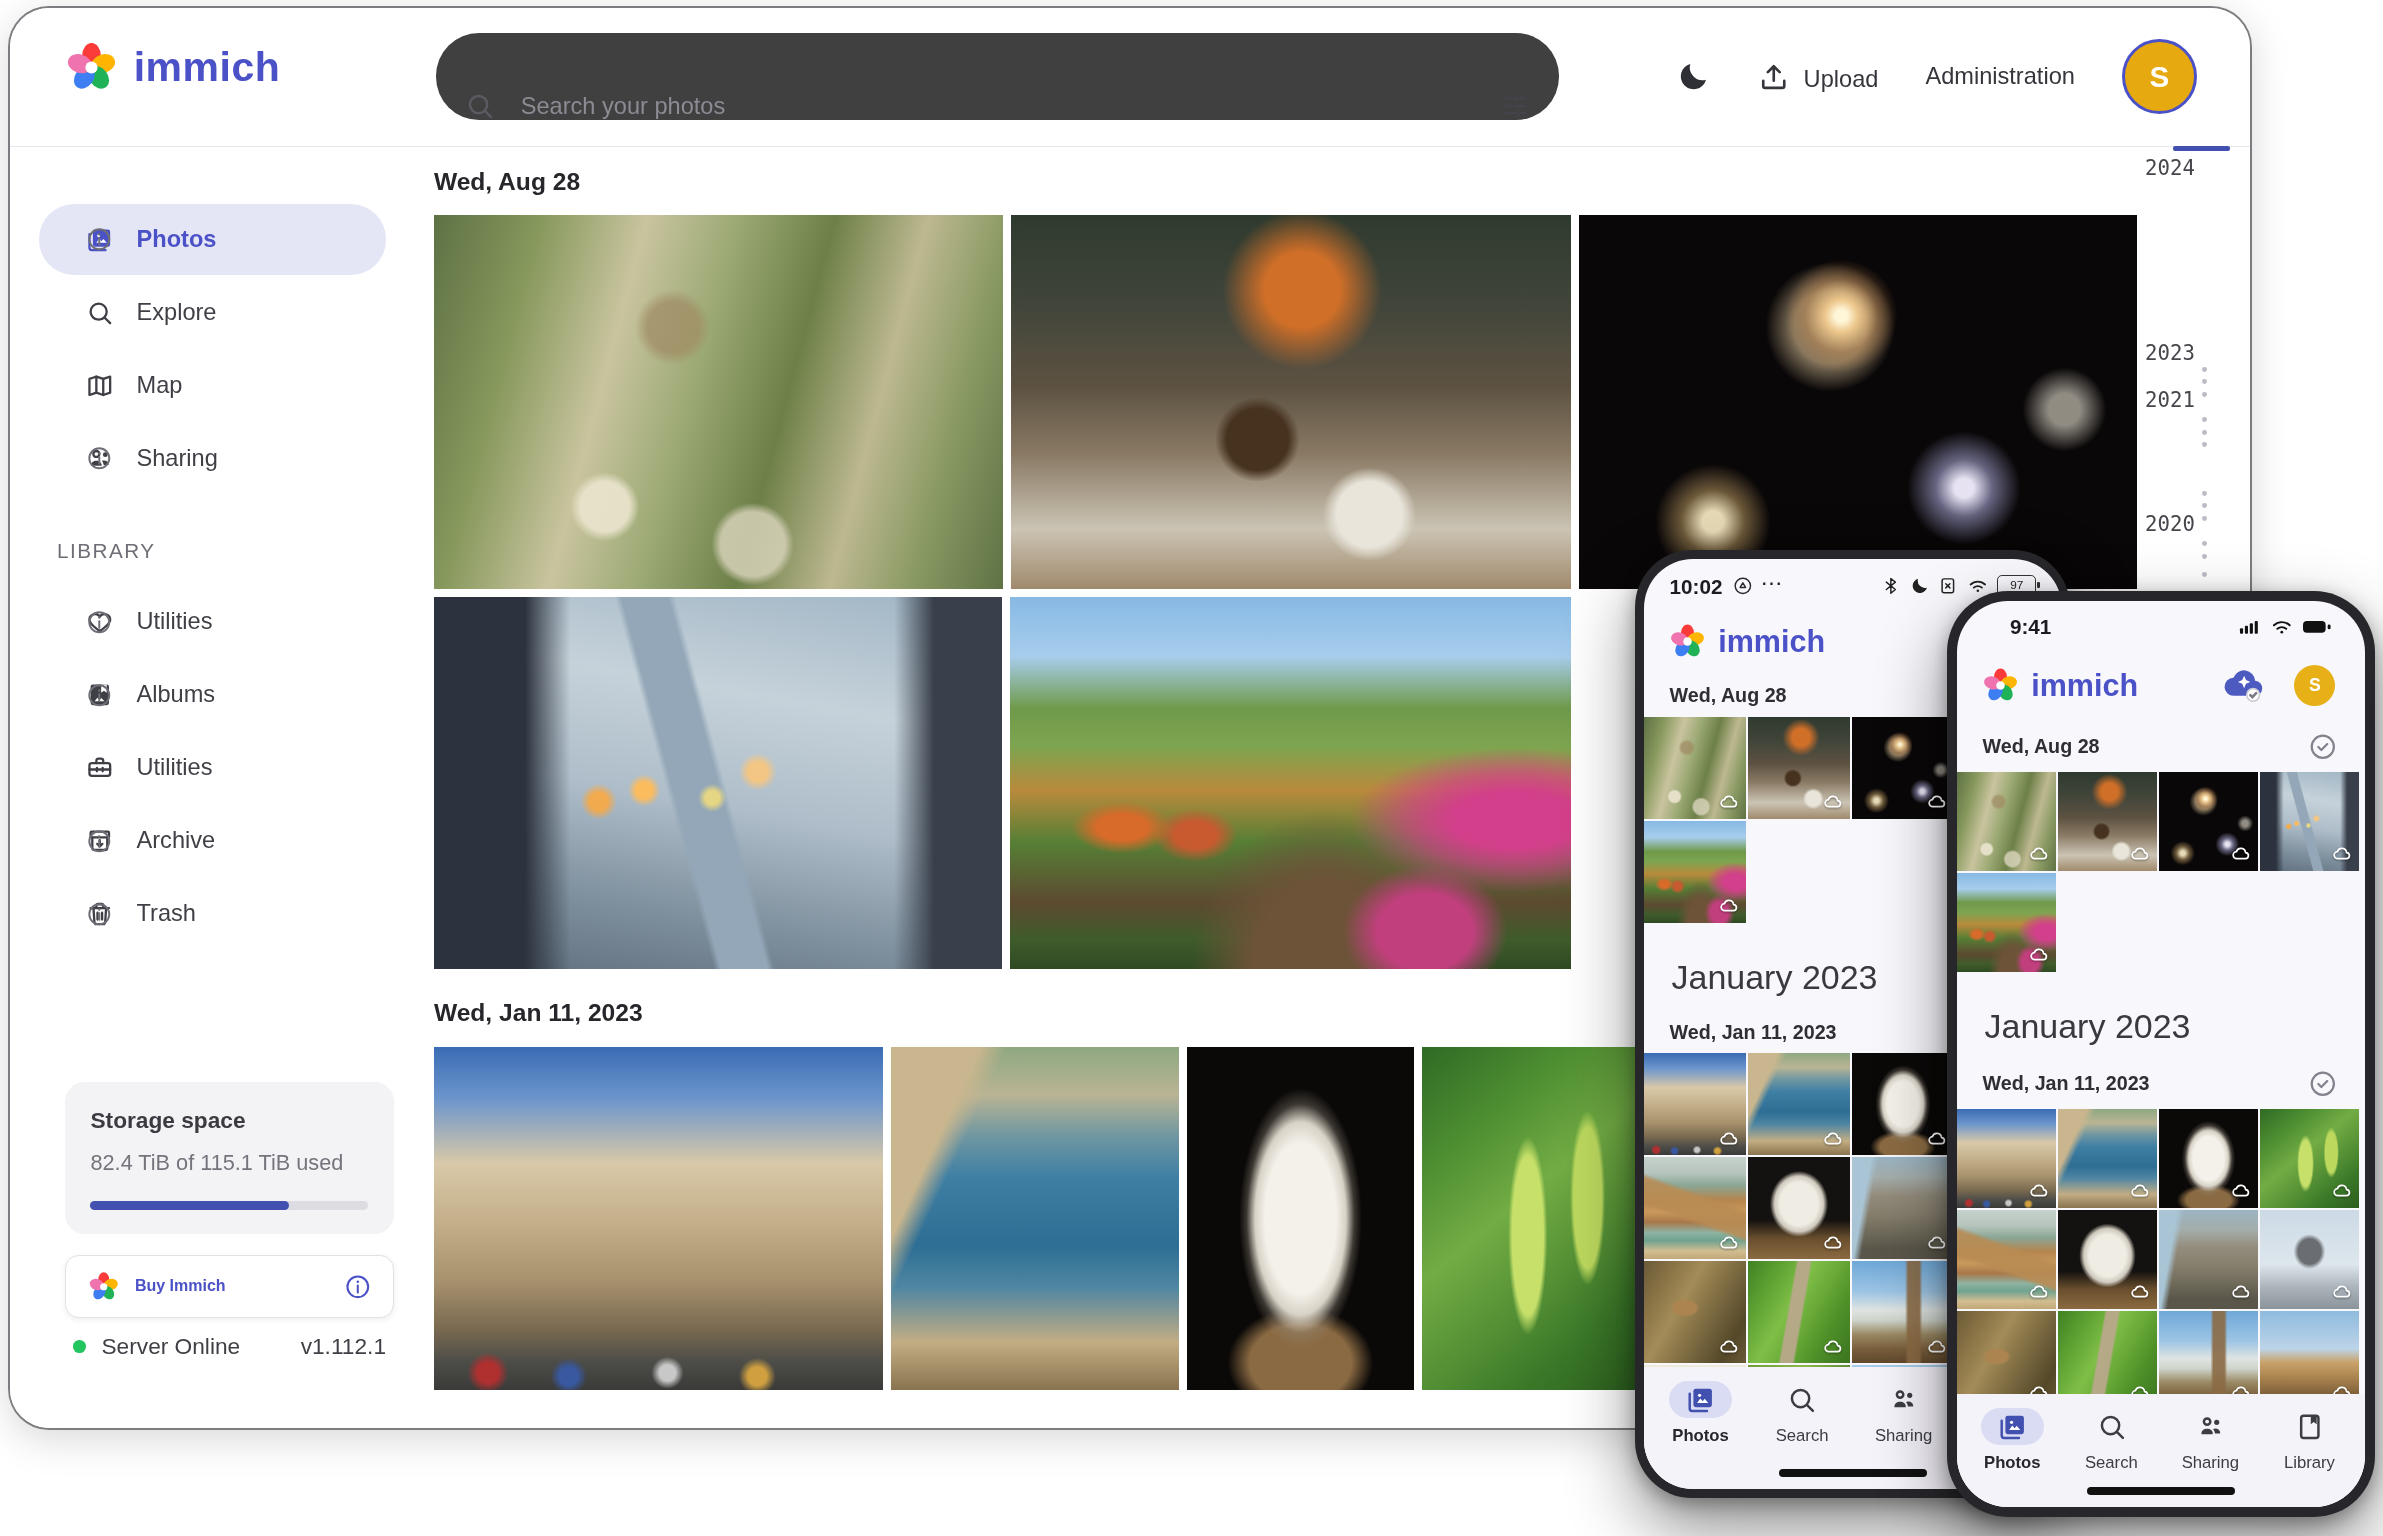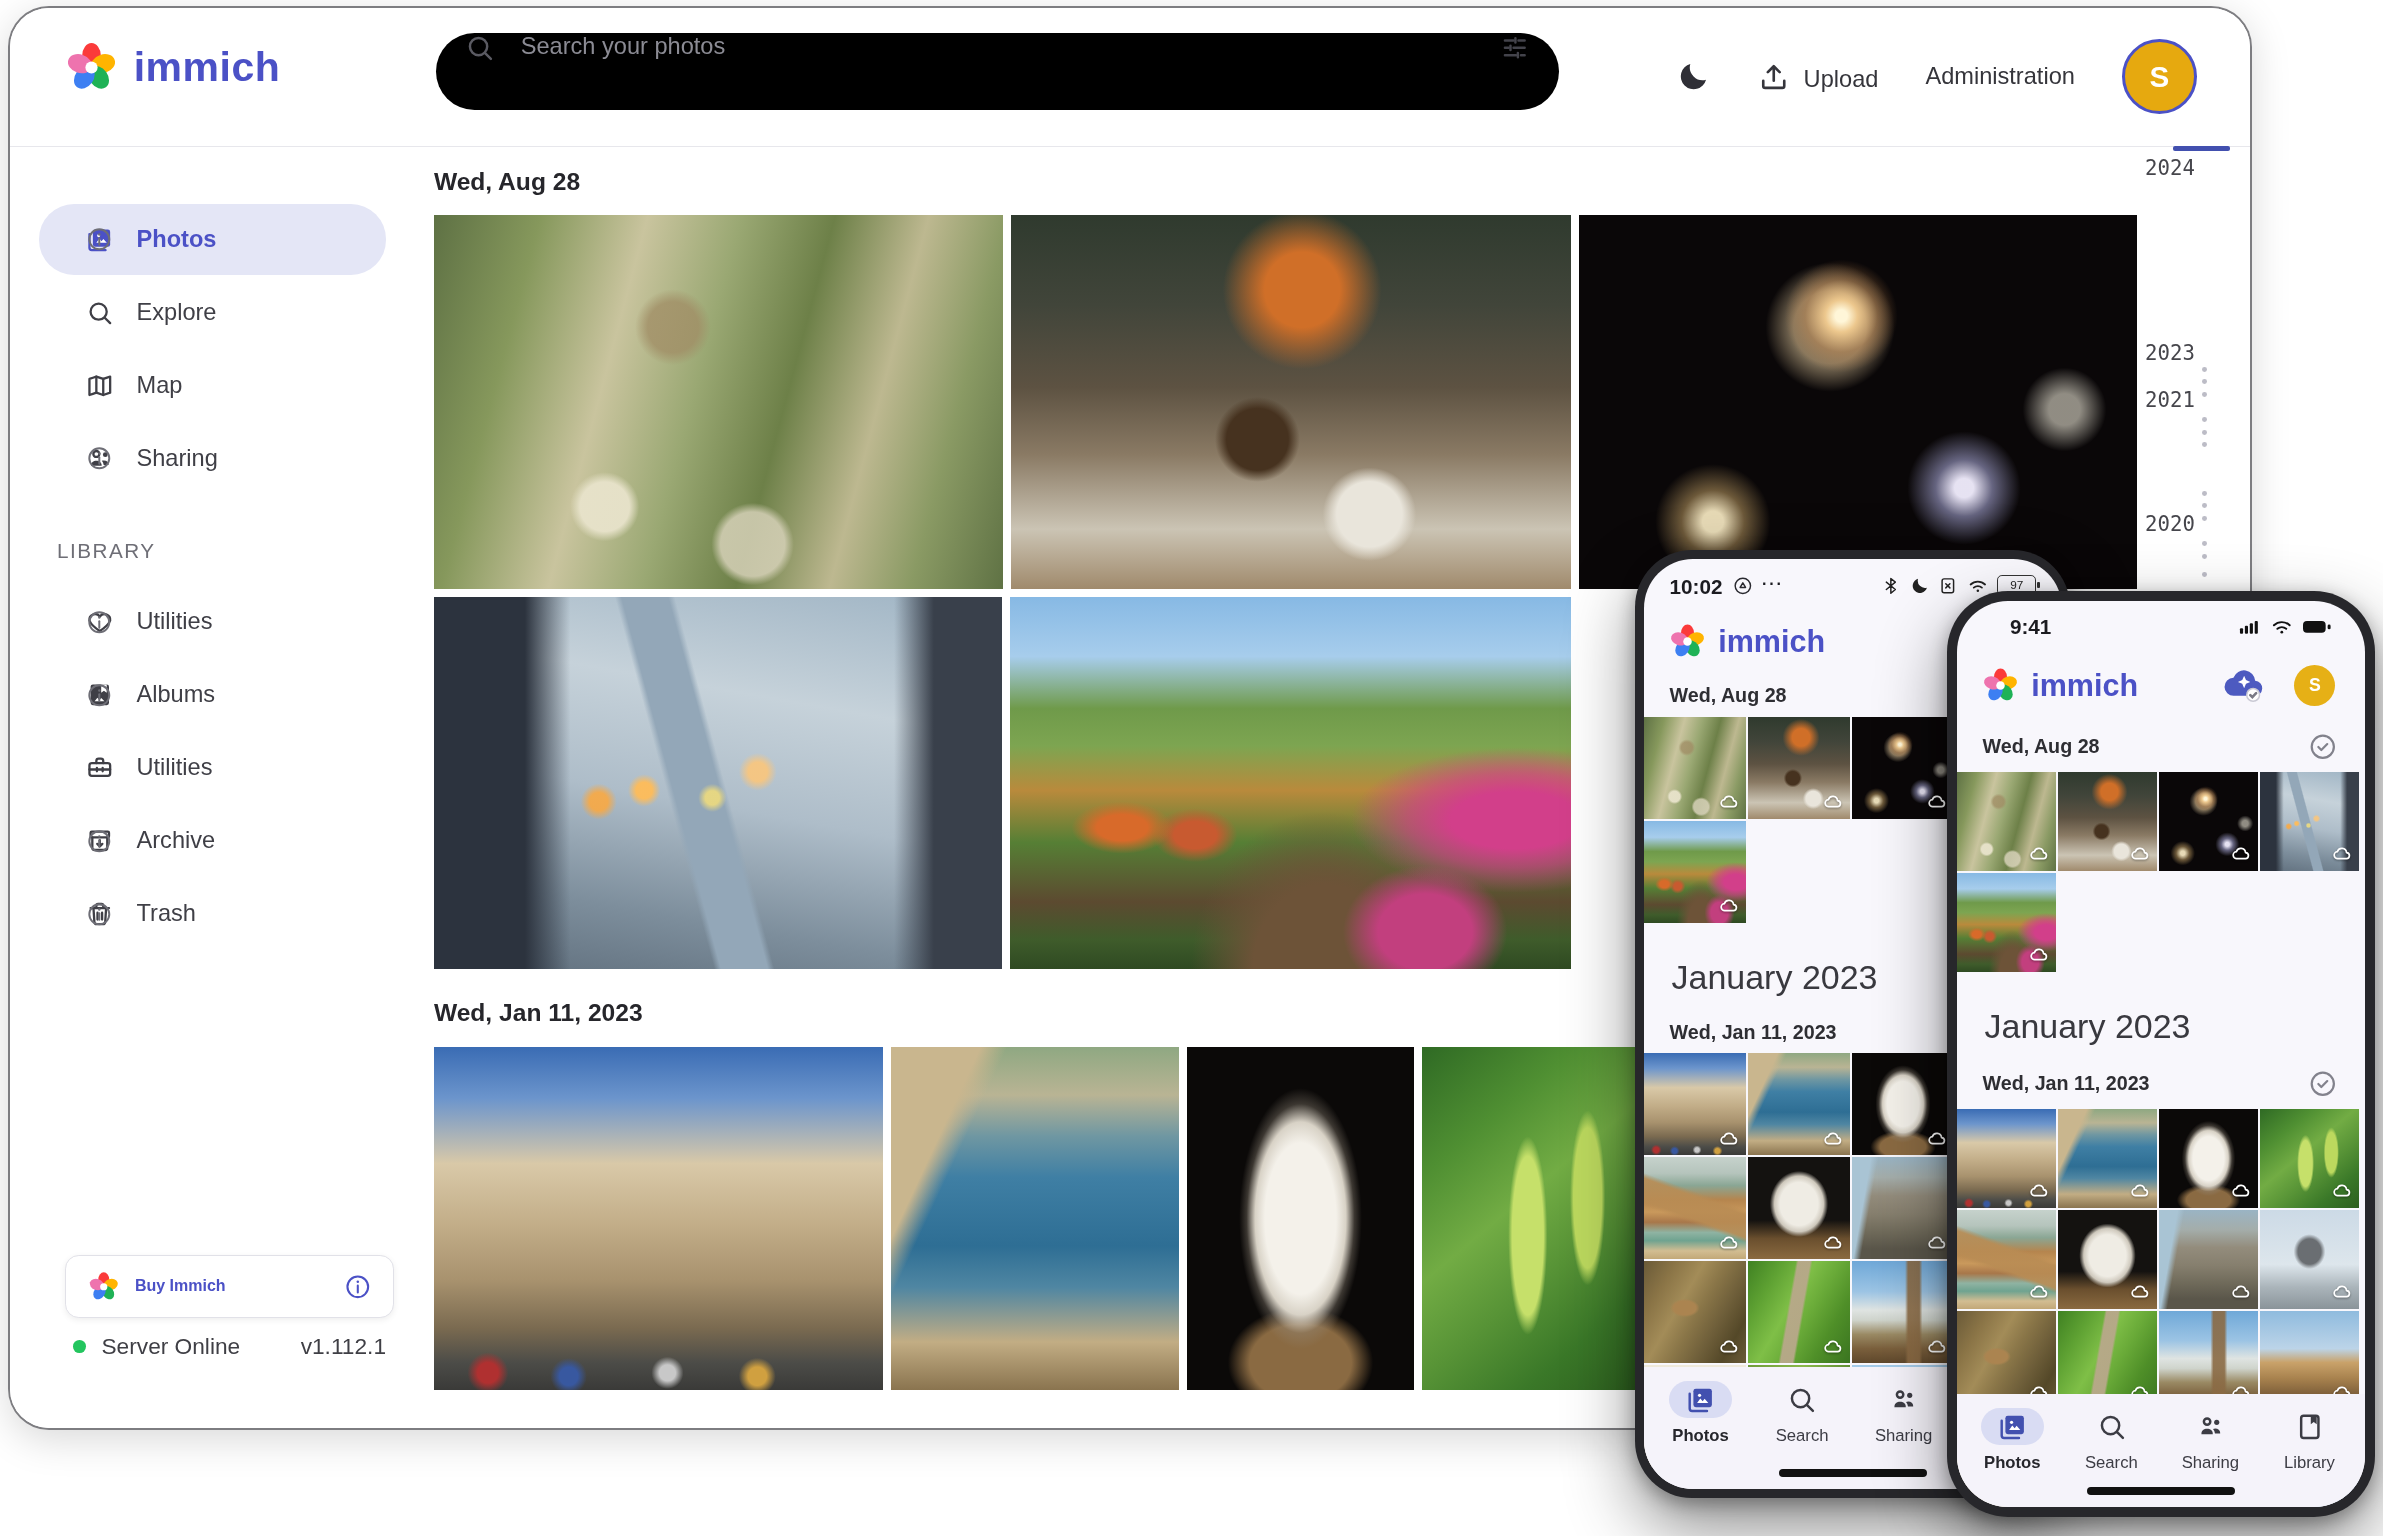--- a/index.html
+++ b/index.html
@@ -7,22 +7,22 @@
   .canvas{position:relative;width:2384px;height:1537px;background:#fff;overflow:hidden;}
 
   
   .window{position:absolute;left:7.9px;top:5.9px;width:2240px;height:1420px;background:#fff;
     border:2px solid rgba(55,55,62,.65);border-radius:41px;box-shadow:0 9.9px 39px rgba(0,0,0,.15);overflow:hidden;}
 
   
   .hdr{position:absolute;left:0;top:0;right:0;height:138px;background:#fff;border-bottom:1px solid #e7e7ec;}
   .logo{position:absolute;left:55px;top:33px;display:flex;align-items:center;gap:15.8px;}
   .logo .wordmark{font-size:41px;font-weight:bold;color:#4b51c6;letter-spacing:0.5px;}
-  .search{position:absolute;left:426px;top:25.6px;width:1123px;height:77px;background:#000000;border-radius:43px;
-    display:flex;align-items:flex-start;padding:0 29.6px;box-sizing:border-box;gap:25.6px;}
+  .search{position:absolute;left:426px;top:25.6px;width:1123px;height:87px;background:#404040;border-radius:43px;
+    display:flex;align-items:flex-end;padding:0 29.6px;box-sizing:border-box;gap:25.6px;}
   .search .ph-text{color:#8b8b94;font-size:23.6px;flex:1;}
   .hdr-right{position:absolute;right:53px;top:0;height:138px;display:flex;align-items:center;gap:47px;}
   .hdr-label{font-size:23.6px;color:#35353b;}
   .hdr-btn{display:flex;align-items:flex-end;gap:13.8px;color:#35353b;}
   .avatar{width:69px;height:69px;border-radius:50%;background:#e6a90f;border:3px solid #4b51c6;
     display:flex;align-items:center;justify-content:center;color:#fff;font-size:29.6px;font-weight:bold;}
   .icon{display:inline-flex;}
   .icon svg{display:block;}
 
   
@@ -401,20 +401,27 @@
               <svg width="26.6" height="26.6" viewBox="0 0 24 24" fill="none" stroke="#6e6e76" stroke-width="1.8" stroke-linecap="round" stroke-linejoin="round">
                 <circle cx="12" cy="12" r="9"></circle>
                 <path d="M12 11v6"></path>
                 <circle cx="12" cy="7.6" r="1.1" fill="currentColor" stroke="none" style="fill:inherit"></circle>
                 <circle cx="12" cy="7.6" r="1.1" fill="#6e6e76" stroke="none"></circle>
               </svg>
             </span>
           </div>
         </div>
 
+      <div class="storage">
+        <div class="t">Storage space</div>
+        <div class="u">82.4 TiB of 115.1 TiB used</div>
+        <div class="bar">
+            <div class="fill" id="storage-fill" style="width: 71.6%;"></div>
+          </div>
+      </div>
 
       <div class="buy">
         <span class="icon">
             <svg width="31.5" height="31.5" viewBox="0 0 100 100">
               <ellipse cx="50" cy="27" rx="17.5" ry="23" fill="#fb3a3a" transform="rotate(0 50 50)"></ellipse>
               <ellipse cx="50" cy="27" rx="17.5" ry="23" fill="#ffb400" transform="rotate(72 50 50)"></ellipse>
               <ellipse cx="50" cy="27" rx="17.5" ry="23" fill="#1fb256" transform="rotate(144 50 50)"></ellipse>
               <ellipse cx="50" cy="27" rx="17.5" ry="23" fill="#3d7ff2" transform="rotate(216 50 50)"></ellipse>
               <ellipse cx="50" cy="27" rx="17.5" ry="23" fill="#ee73ae" transform="rotate(288 50 50)"></ellipse>
               <circle cx="50" cy="50" r="11.5" fill="#fff"></circle>

